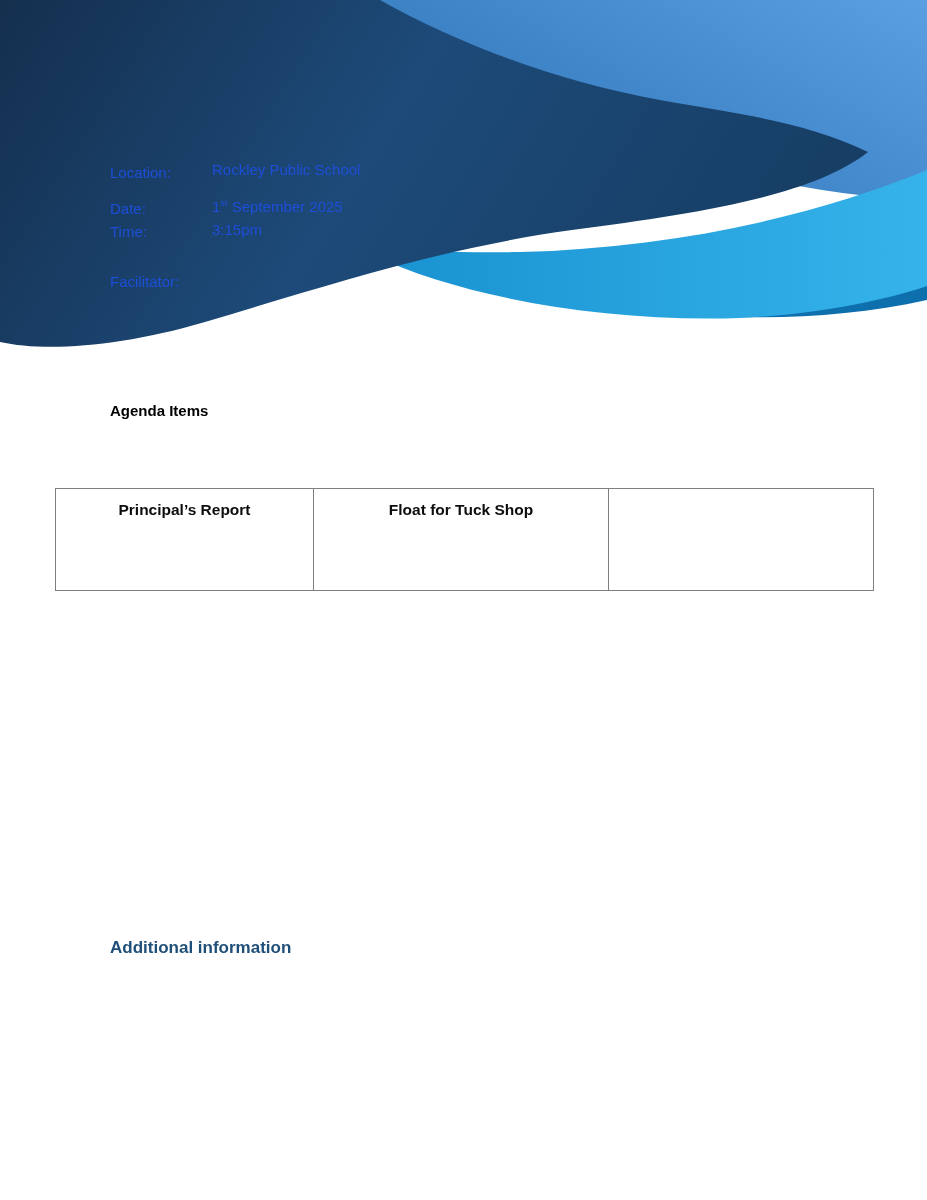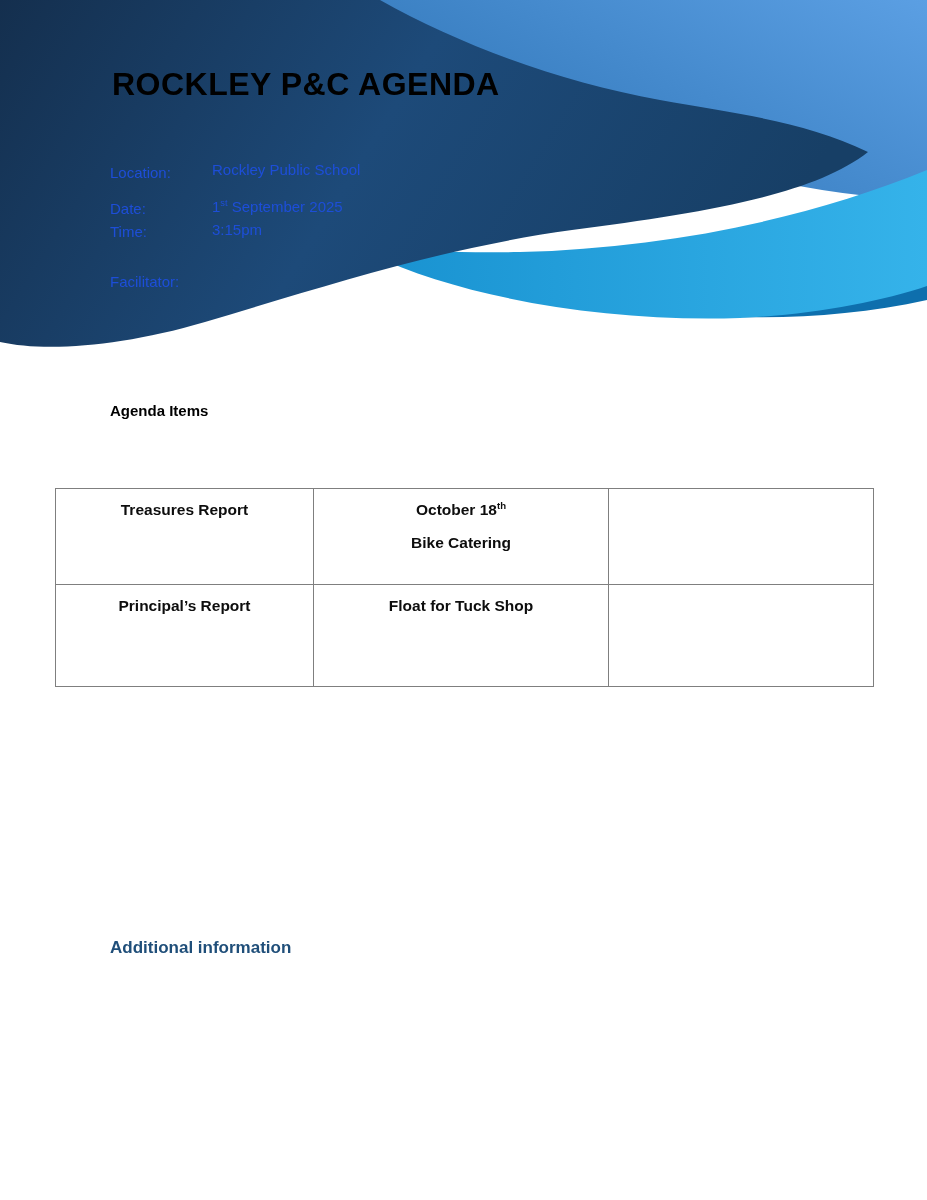--- a/index.html
+++ b/index.html
@@ -74,21 +74,20 @@
           <stop offset="1" stop-color="#35b3ea"></stop>
         </linearGradient>
       </defs>
       <path fill="url(#gLight)" d="M 330,0 H 927 V 200 C 810,196 700,168 610,125 C 520,84 420,38 330,0 Z"></path>
       <path fill="#0e6fad" d="M 927,205 C 800,252 660,275 510,272 C 620,318 780,332 927,300 Z"></path>
       <path fill="url(#gCyan)" d="M 927,170 C 810,218 670,248 520,252 C 420,254 370,246 340,238 C 430,292 590,323 740,318 C 810,315 880,302 927,286 Z"></path>
       <path fill="url(#gNavy)" d="M 0,0 L 380,0 C 460,45 560,82 660,100 C 740,114 806,122 868,152 C 812,196 700,213 572,230 C 440,248 320,288 205,322 C 120,347 45,352 0,342 Z"></path>
     </svg>
   </div>
 
-  <h1 class="doc-title">ROCKLEY P&amp;C AGENDA</h1>
 
   <span class="meta-label lbl-location">Location:</span>
   <span class="meta-value val-location">Rockley Public School</span>
 
   <span class="meta-label lbl-date">Date:</span>
   <span class="meta-value val-date"><span>1</span><sup>st</sup><span> September 2025</span></span>
 
   <span class="meta-label lbl-time">Time:</span>
   <span class="meta-value val-time">3:15pm</span>
 
@@ -96,30 +95,20 @@
 
   <h2 class="agenda-heading">Agenda Items</h2>
 
   <table class="agenda-table">
     <colgroup>
       <col style="width:258px">
       <col style="width:295px">
       <col style="width:265px">
     </colgroup>
     <tbody>
-      <tr class="row-2">
-        <td>
-          <div class="cell-line">Treasures Report</div>
-        </td>
-        <td>
-          <div class="cell-line"><span>October 18</span><sup>th</sup></div>
-          <div class="cell-line">Bike Catering</div>
-        </td>
-        <td></td>
-      </tr>
       <tr class="row-3">
         <td>
           <div class="cell-line">Principal’s Report</div>
         </td>
         <td>
           <div class="cell-line">Float for Tuck Shop</div>
         </td>
         <td></td>
       </tr>
     </tbody>

